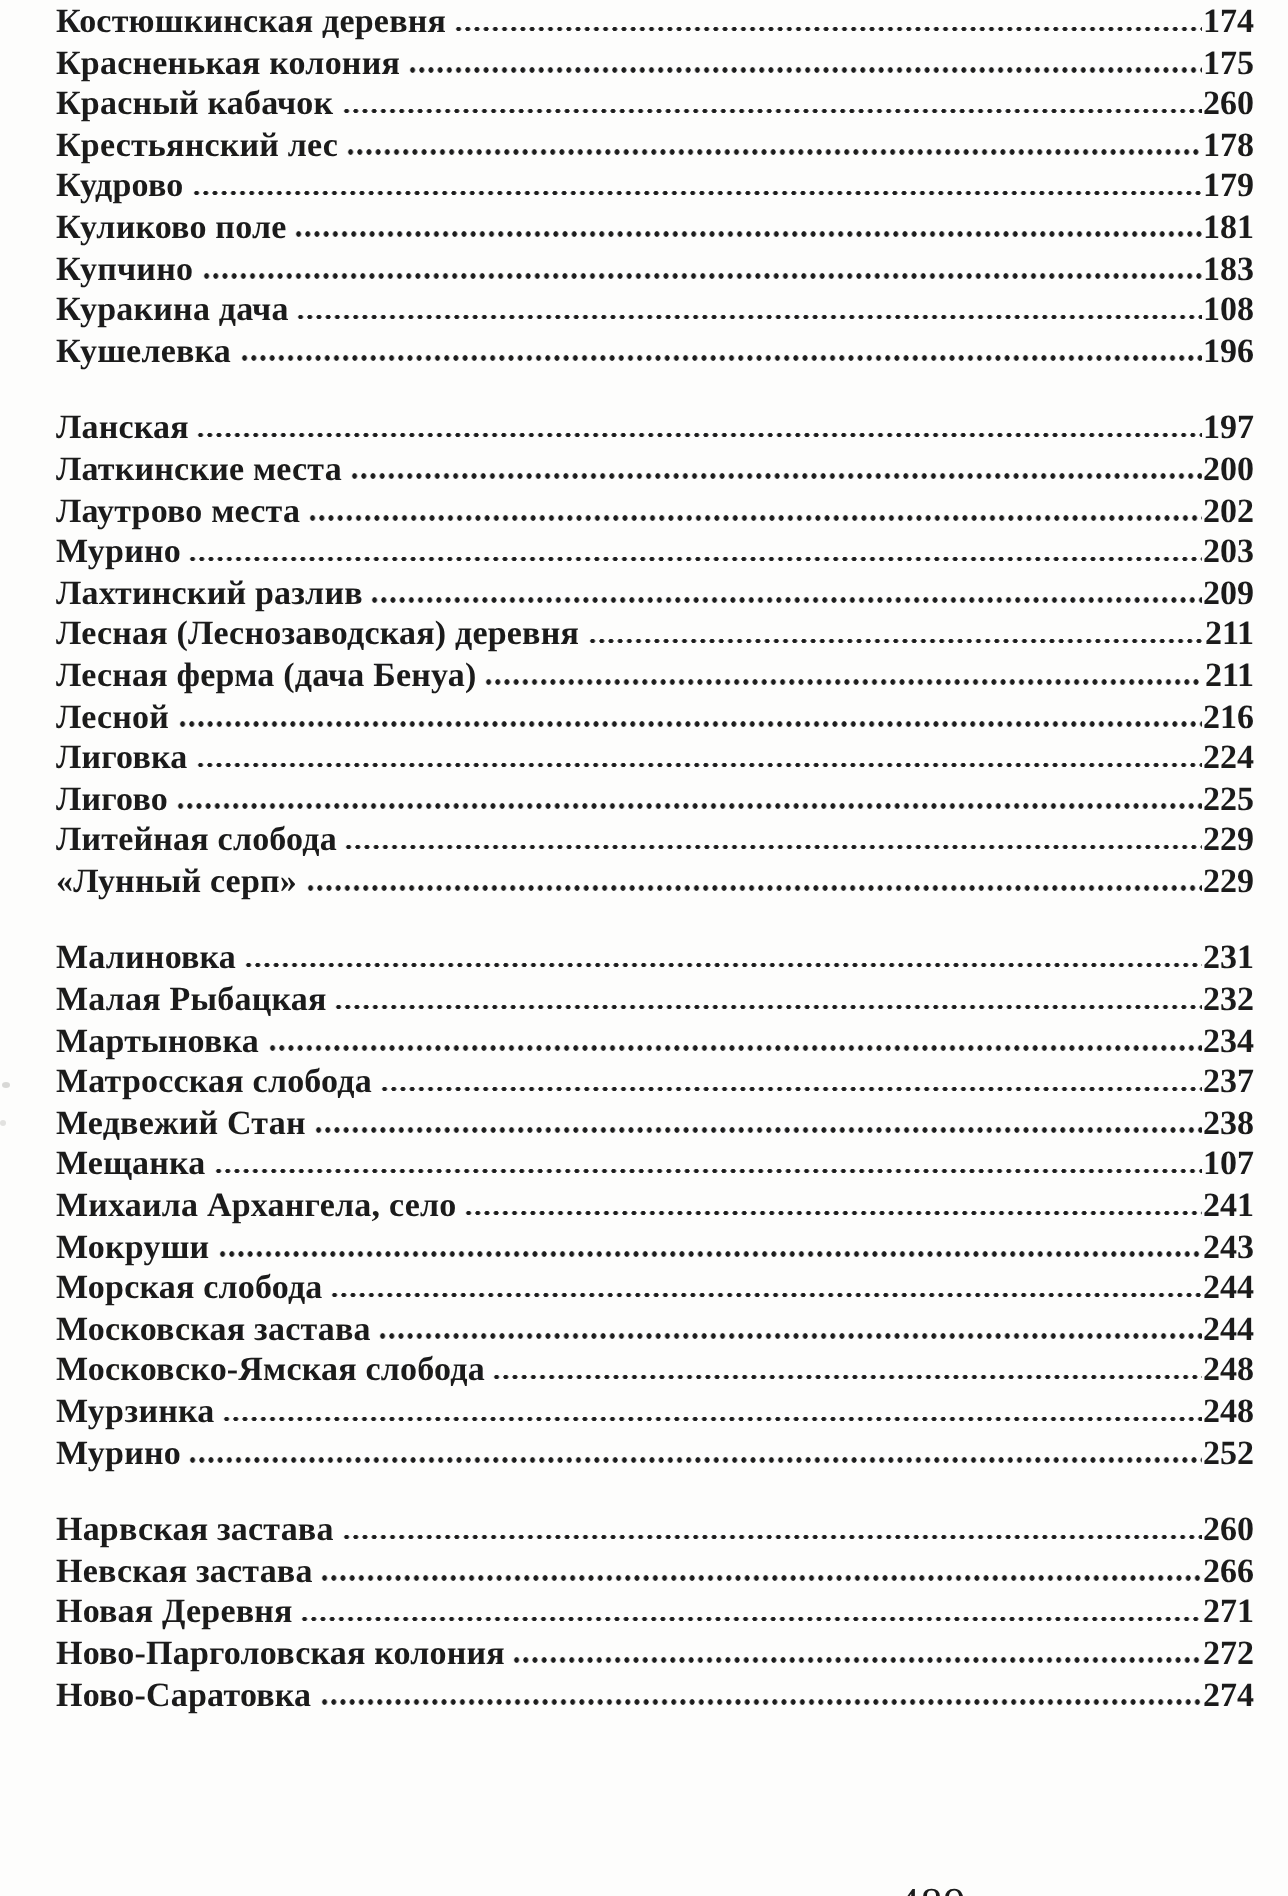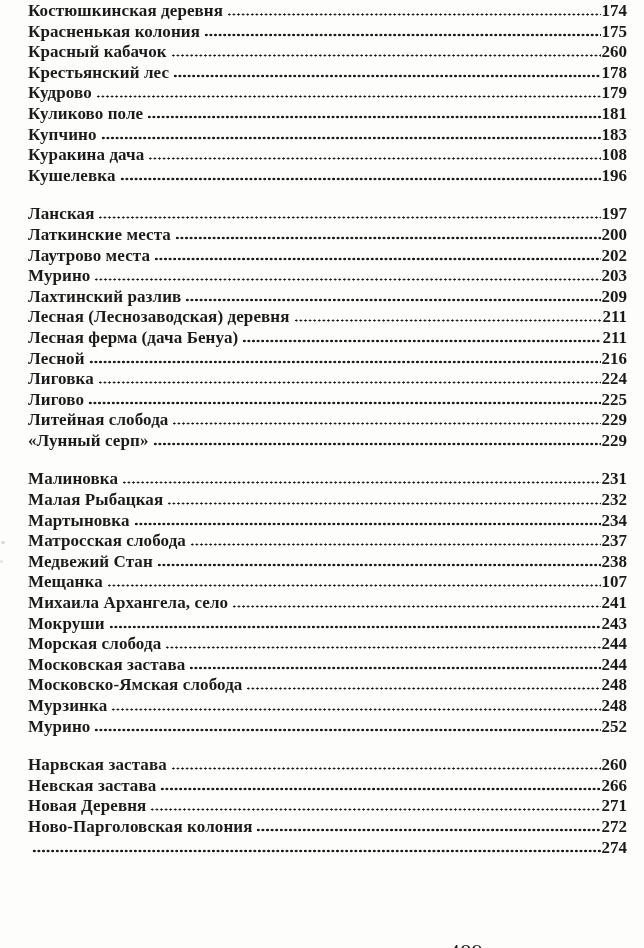--- a/index.html
+++ b/index.html
@@ -262,20 +262,21 @@
     <span class="toc-title">Новая Деревня</span>
     <span class="toc-dots"></span>
     <span class="toc-page">271</span>
   </div>
         <div class="toc-row">
     <span class="toc-title">Ново-Парголовская колония</span>
     <span class="toc-dots"></span>
     <span class="toc-page">272</span>
   </div>
         <div class="toc-row">
+    <span class="toc-title">Ново-Саратовка</span>
     <span class="toc-dots"></span>
     <span class="toc-page">274</span>
   </div>
       </div>
     </div>
   <div class="folio">489</div>
   <div class="speck speck-1"></div>
   <div class="speck speck-2"></div>
 </div>
 

